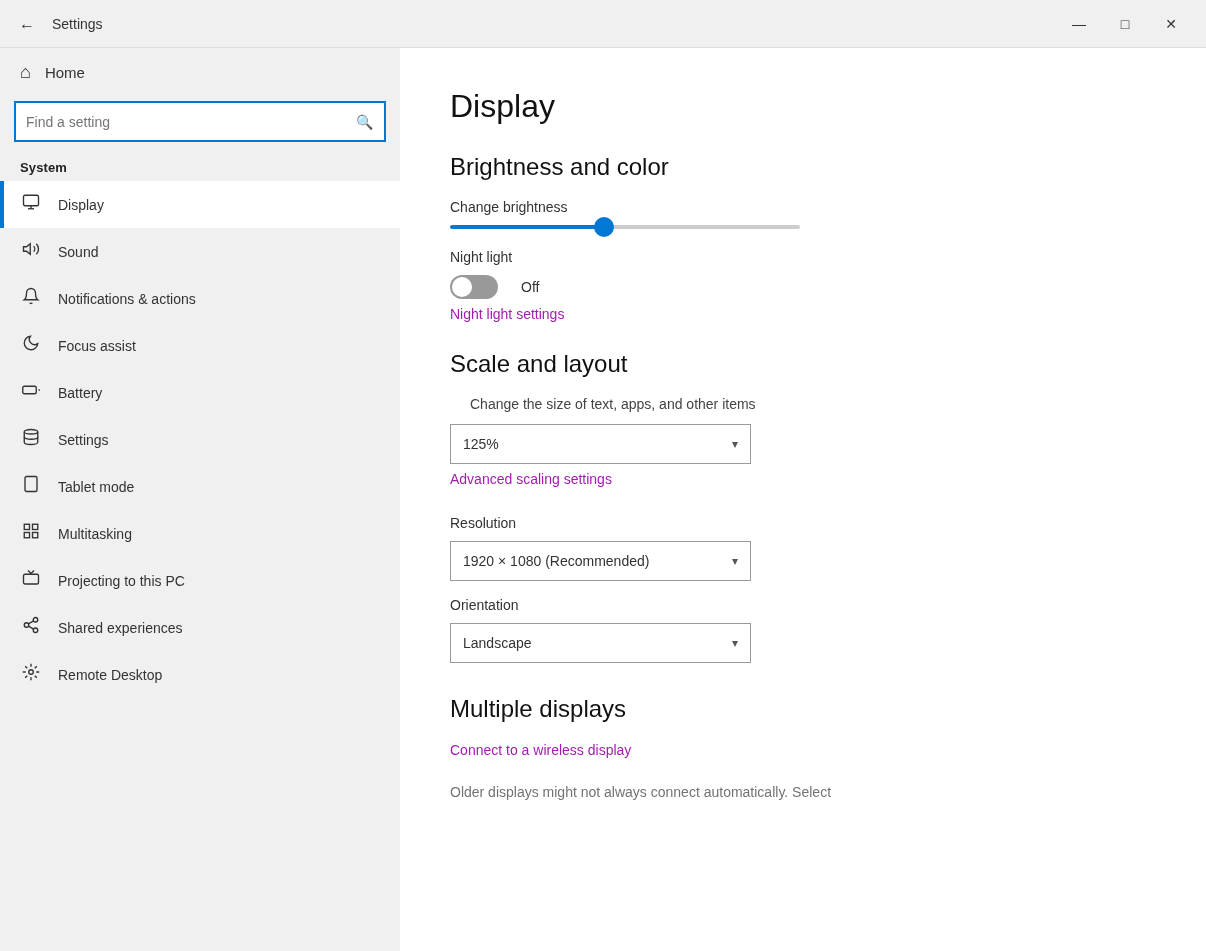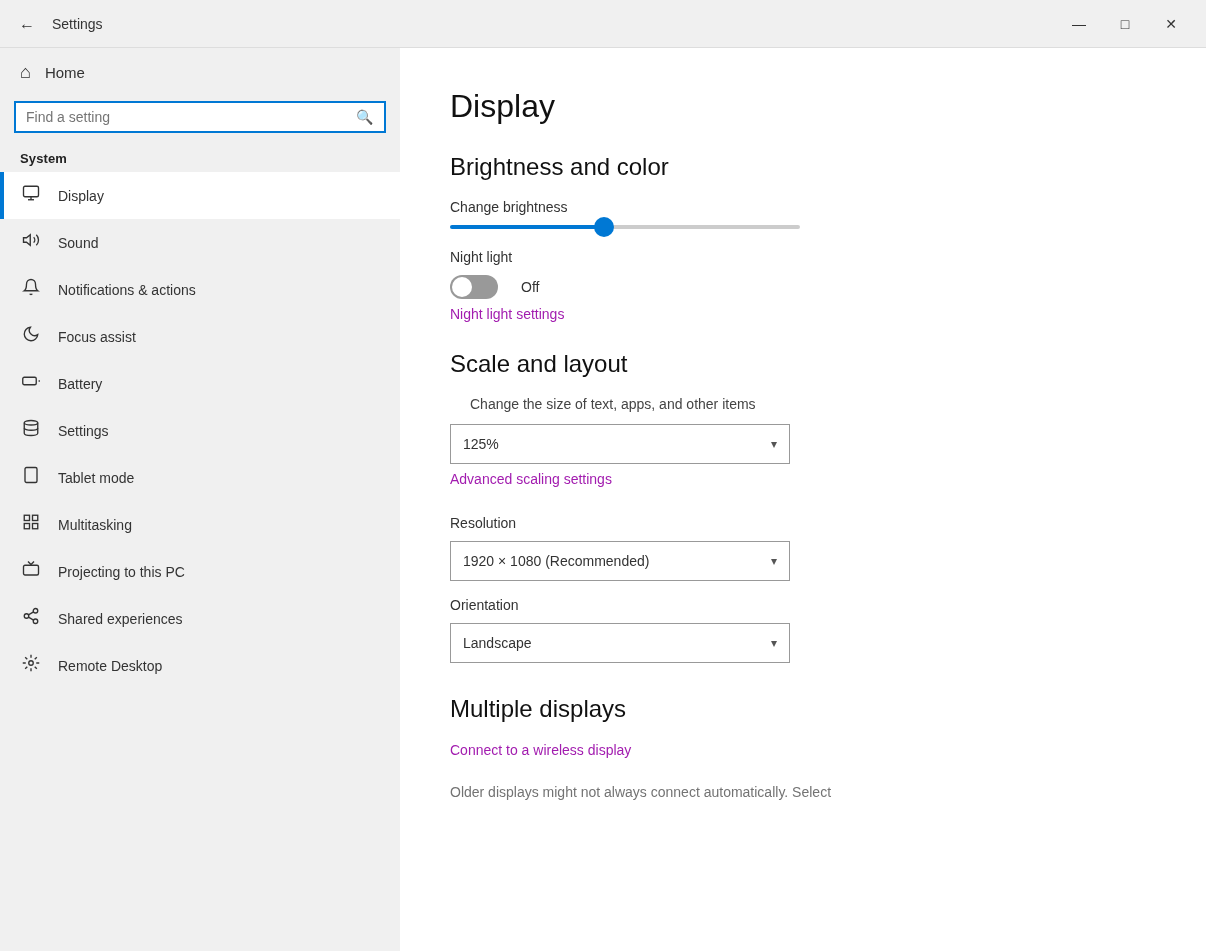--- a/index.html
+++ b/index.html
@@ -83,21 +83,21 @@
       color: #333;
     }
     .sidebar-home .icon { margin-right: 14px; font-size: 18px; }
 
     .search-box {
       margin: 4px 14px 12px 14px;
       display: flex;
       align-items: center;
       background: #fff;
       border: 2px solid #0078d4;
-      height: 32px;
+      height: 41px;
       padding: 0 10px;
     }
     .search-box input {
       border: none;
       outline: none;
       flex: 1;
       font-size: 14px;
       font-family: inherit;
       color: #555;
       background: transparent;
@@ -229,21 +229,21 @@
       color: #a21caf;
       font-size: 14px;
       cursor: pointer;
       text-decoration: none;
       display: inline-block;
       margin-bottom: 28px;
     }
 
     
     .dropdown {
-      width: 340px;
+      width: 301px;
       height: 40px;
       border: 1px solid #999;
       background: #fff;
       display: flex;
       align-items: center;
       padding: 0 12px;
       cursor: pointer;
       position: relative;
       margin-bottom: 6px;
     }

